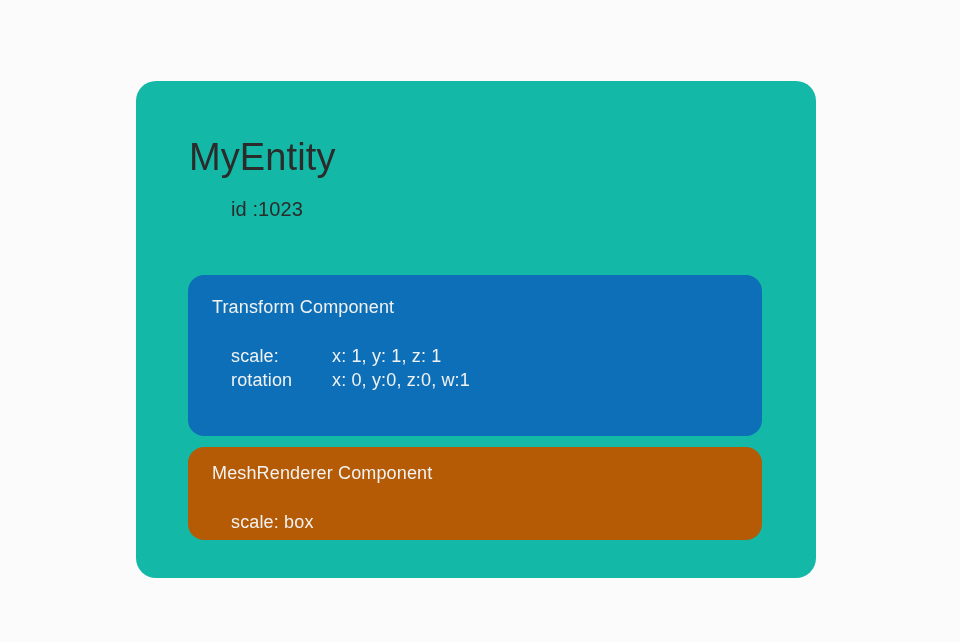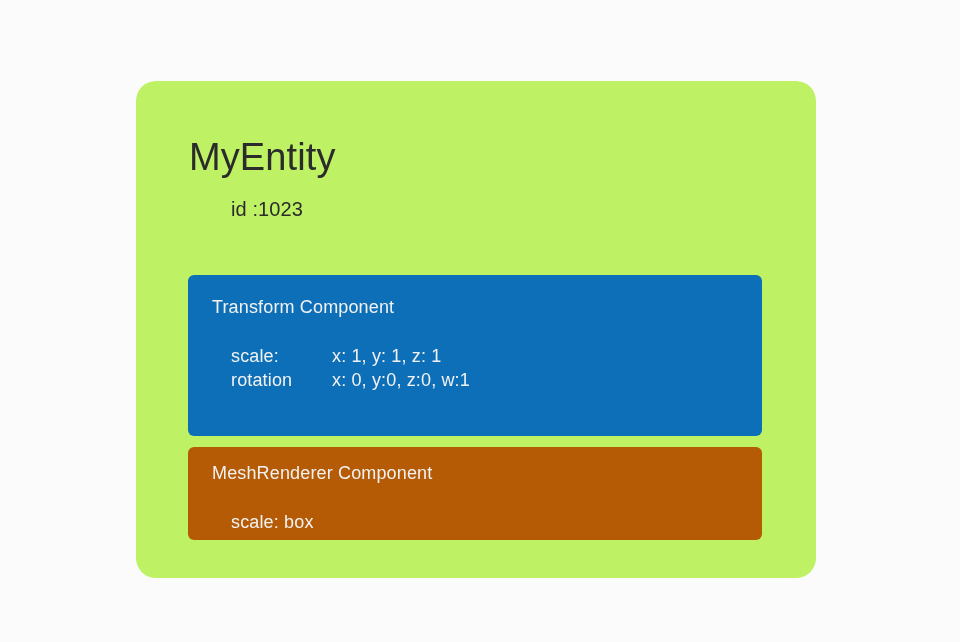--- a/index.html
+++ b/index.html
@@ -22,21 +22,21 @@
     height: 642px;
   }
 
   
   .entity-card {
     position: absolute;
     left: 136px;
     top: 81px;
     width: 680px;
     height: 497px;
-    background: #bef264;
+    background: #14b8a6;
     border-radius: 20px;
     box-sizing: border-box;
   }
 
   
   .entity-title {
     position: absolute;
     left: 53px;          
     top: 54px;           
     font-size: 38px;
@@ -56,21 +56,21 @@
     color: #2b2b2b;
     letter-spacing: 0.1px;
     white-space: nowrap;
   }
 
   
   .component {
     position: absolute;
     left: 52px;          
     width: 574px;        
-    border-radius: 6px;
+    border-radius: 16px;
     box-sizing: border-box;
   }
   .component.transform {
     top: 194px;          
     height: 161px;       
     background: #0d6fb8;
   }
   .component.mesh {
     top: 366px;          
     height: 93px;        

